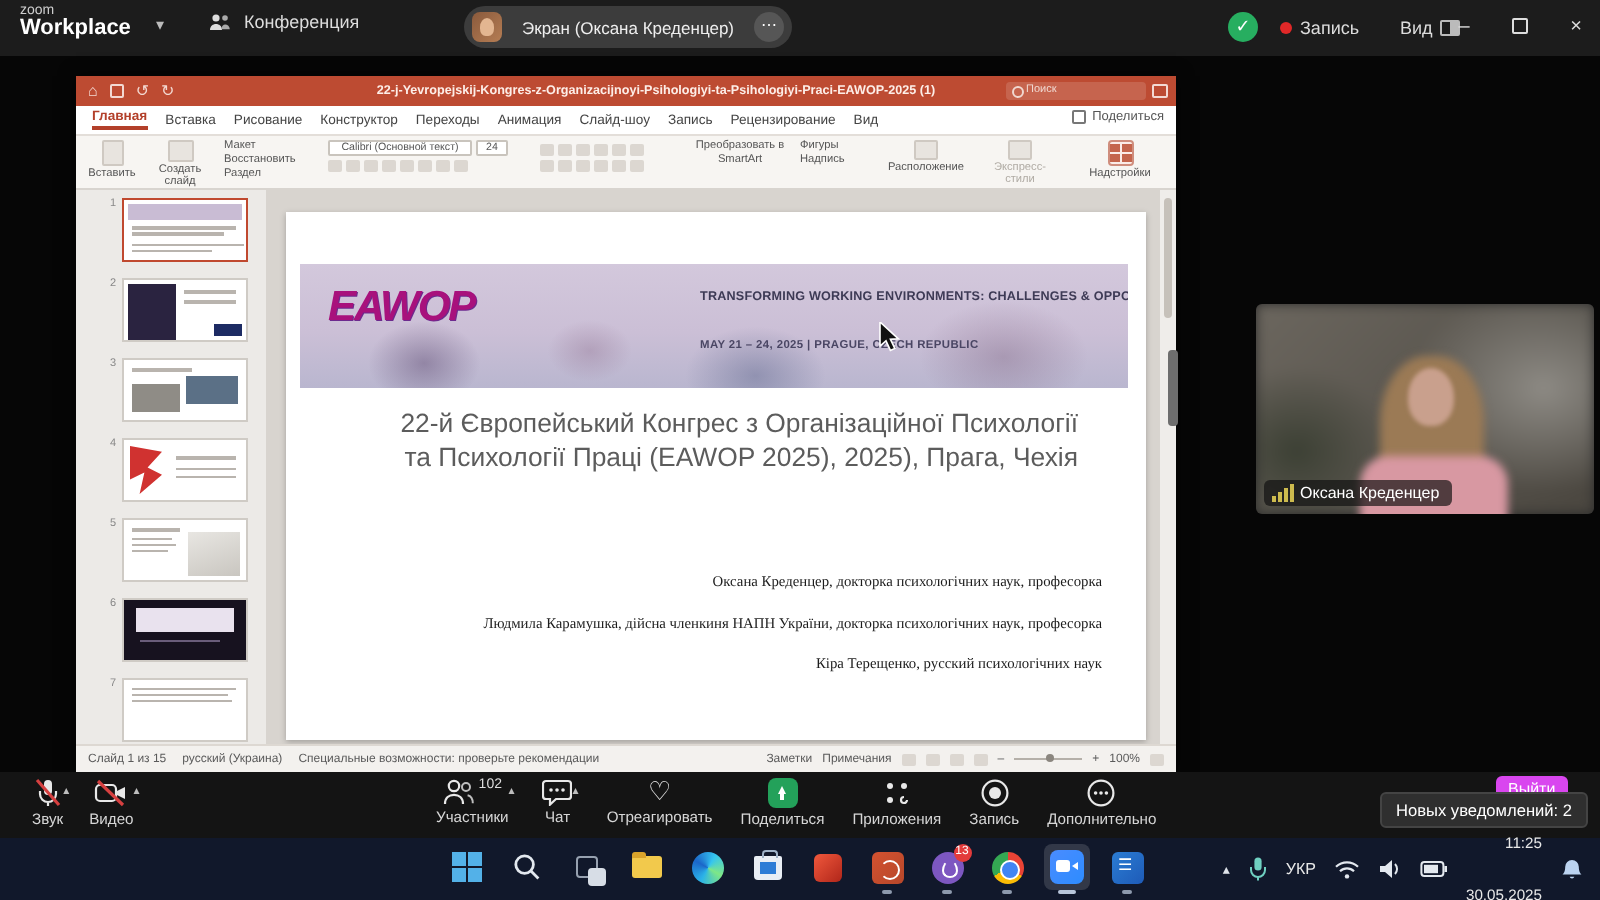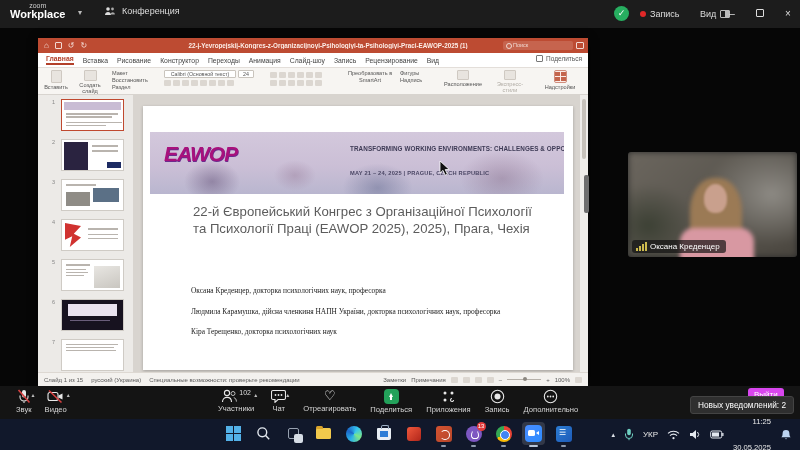--- a/index.html
+++ b/index.html
@@ -2,21 +2,21 @@
 <html><head>
 <meta charset="utf-8">
 <style>
   * { margin:0; padding:0; box-sizing:border-box; }
   body { background:#000; font-family:"Liberation Sans", sans-serif; }
   .screen { position:relative; width:800px; height:450px; background:#000; overflow:hidden; }
   .abs { position:absolute; }
 
   
   .ztop { position:absolute; left:0; top:0; width:800px; height:28px; background:#1c1c1c; color:#e8e8e8; }
-  .zlogo { position:absolute; left:10px; top:2px; line-height:1;text-align:center; }
+  .zlogo { position:absolute; left:10px; top:2px; line-height:1; }
   .zlogo .l1 { font-size:7px; color:#cfcfcf; }
   .zlogo .l2 { font-size:11px; font-weight:bold; color:#ffffff; }
   .zchev { position:absolute; left:78px; top:8px; font-size:8px; color:#bbb; }
   .zmeet { position:absolute; left:104px; top:6px; display:flex; gap:6px; align-items:center; font-size:9px; color:#ddd; }
   .zpill { position:absolute; left:232px; top:3px; width:164px; height:21px; background:#3c3c3c; border-radius:11px; display:flex; align-items:center; padding:0 4px; }
   .zpill .chip { width:15px; height:15px; border-radius:4px; background:linear-gradient(135deg,#8a5a3c,#b57d54); position:relative; flex:0 0 auto; }
   .zpill .chip:after { content:""; position:absolute; left:4px; top:3px; width:7px; height:9px; border-radius:50% 50% 40% 40%; background:#e3b691; }
   .zpill .lbl { flex:1; font-size:8.5px; color:#eee; text-align:center; white-space:nowrap; overflow:hidden; }
   .zpill .dots { width:15px; height:15px; border-radius:50%; background:#565656; color:#fff; font-size:8px; line-height:14px; text-align:center; flex:0 0 auto; }
   .zshield { position:absolute; left:614px; top:6px; width:15px; height:15px; border-radius:50%; background:#27ae60; color:#fff; font-size:9px; line-height:15px; text-align:center; }
@@ -48,21 +48,21 @@
   .ribbon { position:absolute; left:0; top:30px; width:550px; height:27px; background:#f7f5f2; border-bottom:1px solid #d8d4cf; font-size:5.6px; color:#555; }
   .rg { position:absolute; top:2px; text-align:center; }
   .ric { margin:0 auto 1px auto; background:#e8e4df; border:1px solid #cfc9c2; border-radius:1px; }
   .rstack div { line-height:7px; white-space:nowrap; text-align:left; }
   .fontbox { background:#fff; border:1px solid #c9c4bd; border-radius:1px; font-size:5.3px; color:#555; padding:0 2px; white-space:nowrap; overflow:hidden; }
   .blocks { display:flex; gap:2px; margin-top:2px; }
   .blocks i { display:block; width:7px; height:6px; background:#dcd7d1; border-radius:1px; }
   .addin-grid { width:13px; height:13px; margin:0 auto 1px auto; display:grid; grid-template-columns:5px 5px; grid-gap:1px; justify-content:center; align-content:center; border:1px solid #cf8d7d; border-radius:2px; background:#fbece8; }
   .addin-grid i { background:#c4654d; width:5px; height:4px; }
 
-  .pbody { position:absolute; left:0; top:57px; width:550px; height:277px; }
+  .pbody { position:absolute; left:0; top:57px; width:550px; height:277px;text-align:right; }
   .thumbs { position:absolute; left:0; top:0; width:95px; height:277px; background:#eceae7; overflow:hidden; }
   .thumb { position:absolute; left:14px; width:72px; display:flex; gap:3px; }
   .thumb .num { font-size:5.5px; color:#888; width:6px; }
   .thumb .box { flex:1; height:32px; background:#fff; border:1px solid #cfcbc5; position:relative; overflow:hidden; }
   .thumb.sel .box { border:1.5px solid #c0492f; }
   .mini-banner { position:absolute; left:2px; top:2px; right:2px; height:8px; background:#c9bcd4; }
   .mini-line { position:absolute; left:4px; height:1.5px; background:#b9b4ae; }
   .slidearea { position:absolute; left:95px; top:0; width:447px; height:277px; background:#d8d4cf; }
   .pscroll { position:absolute; left:542px; top:0; width:8px; height:277px; background:#efedea; }
   .pscroll .pth { position:absolute; left:2px; top:4px; width:4px; height:60px; background:#c6c1ba; border-radius:2px; }
@@ -169,20 +169,25 @@
     <div class="zchev">▾</div>
     <div class="zmeet">
       <svg width="12" height="10" viewBox="0 0 12 10">
           <circle cx="4" cy="3" r="1.8" fill="#ddd"></circle>
           <circle cx="8.5" cy="3" r="1.4" fill="#aaa"></circle>
           <path d="M1 9c0-2 1.5-3 3-3s3 1 3 3z" fill="#ddd"></path>
           <path d="M6.6 8.6c.2-1.6 1-2.4 2-2.4 1.2 0 2.2.8 2.3 2.4z" fill="#aaa"></path>
         </svg>
       <span>Конференция</span>
     </div>
+    <div class="zpill">
+      <span class="chip"></span>
+      <span class="lbl">Экран (Оксана Креденцер)</span>
+      <span class="dots">⋯</span>
+    </div>
     <div class="zshield">✓</div>
     <div class="zrec">
       <span class="dot"></span>
       <span>Запись</span>
     </div>
     <div class="zview">
       <span>Вид</span>
       <span class="vic"></span>
     </div>
     <div class="wbtn" style="left:720px;">–</div>
@@ -365,21 +370,21 @@
           <div class="slide">
             <div class="banner">
               <div class="eawop">EAWOP</div>
               <div class="btitle">TRANSFORMING WORKING ENVIRONMENTS: CHALLENGES &amp; OPPORTUNITIES</div>
               <div class="bsub">MAY 21 – 24, 2025 | PRAGUE, CZECH REPUBLIC</div>
             </div>
             <div class="stitle">22-й Європейський Конгрес з Організаційної Психології та Психології Праці (EAWOP 2025), 2025), Прага, Чехія</div>
             <div class="sauthors">
               <div>Оксана Креденцер, докторка психологічних наук, професорка</div>
               <div>Людмила Карамушка, дійсна членкиня НАПН України, докторка психологічних наук, професорка</div>
-              <div>Кіра Терещенко, докторка психологічних наук</div>
+              <div>Кіра Терещенко, русский психологічних наук</div>
             </div>
           </div>
           <svg class="cursor" width="12" height="16" viewBox="0 0 12 16">
             <path d="M1 0 L1 12 L4 9.4 L6.2 14.2 L8.4 13.2 L6.2 8.6 L10.2 8.4 Z" fill="#111" stroke="#fff" stroke-width="0.8"></path>
           </svg>
         </div>
         <div class="pscroll">
             <span class="pth"></span>
           </div>
       </div>

